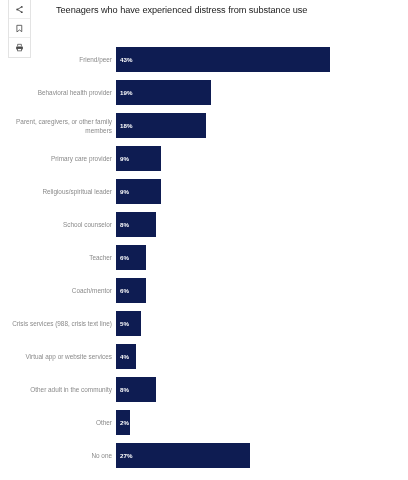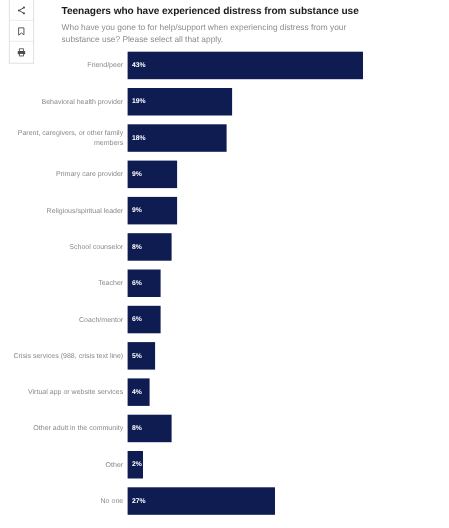--- a/index.html
+++ b/index.html
@@ -38,21 +38,21 @@
 
   
   #chart-card {
     position: absolute;
     left: 56px; top: 0;
     width: 352px;
     height: 480px;
   }
   #chart-title {
     font-size: 9.2px;
-    font-weight: bold;
+    font-weight: normal;
     color: #1b1b1b;
     letter-spacing: -0.05px;
     line-height: 12px;
     padding-top: 4px;
     white-space: nowrap;
   }
   #chart-subtitle {
     font-size: 7.6px;
     color: #8c8c8c;
     line-height: 11.4px;
@@ -133,21 +133,20 @@
         <rect x="7" y="15" width="10" height="6" fill="#ffffff" stroke="#4a4a4a" stroke-width="2"></rect>
       </svg>
     </span>
   </div>
 </div>
 
 <div id="chart-card">
 
   <div id="chart-title">Teenagers who have experienced distress from substance use</div>
 
-  <div id="chart-subtitle">Who have you gone to for help/support when experiencing distress from your substance use? Please select all that apply.</div>
 
   <div id="plot">
       <div class="bar-row">
         <div class="cat-label">Friend/peer</div>
         <div class="bar-track">
           <div class="bar" style="width: 214px; background: rgb(14, 28, 82);">
             <span class="bar-value" style="color: rgb(255, 255, 255);">43%</span>
           </div>
         </div>
       </div>

